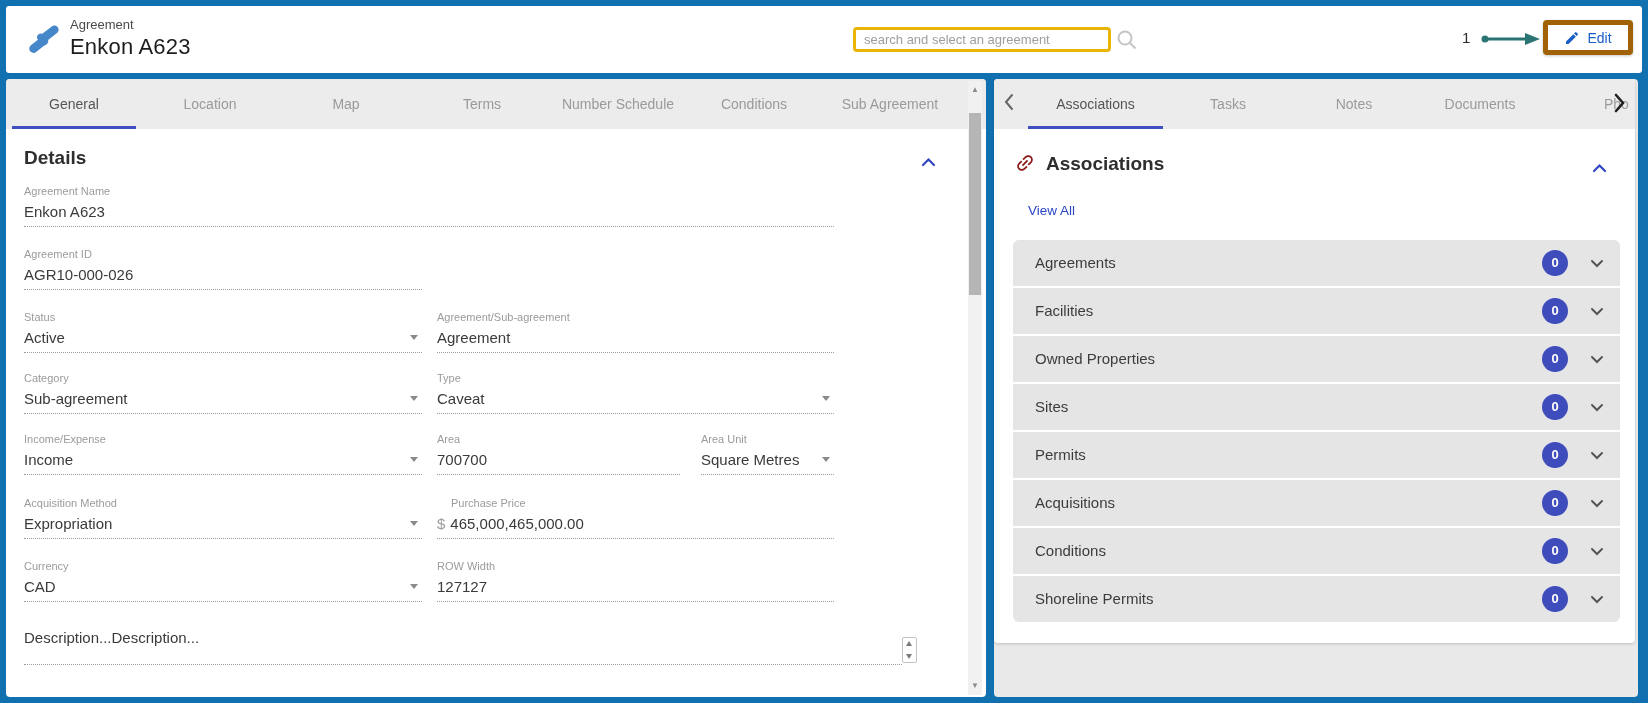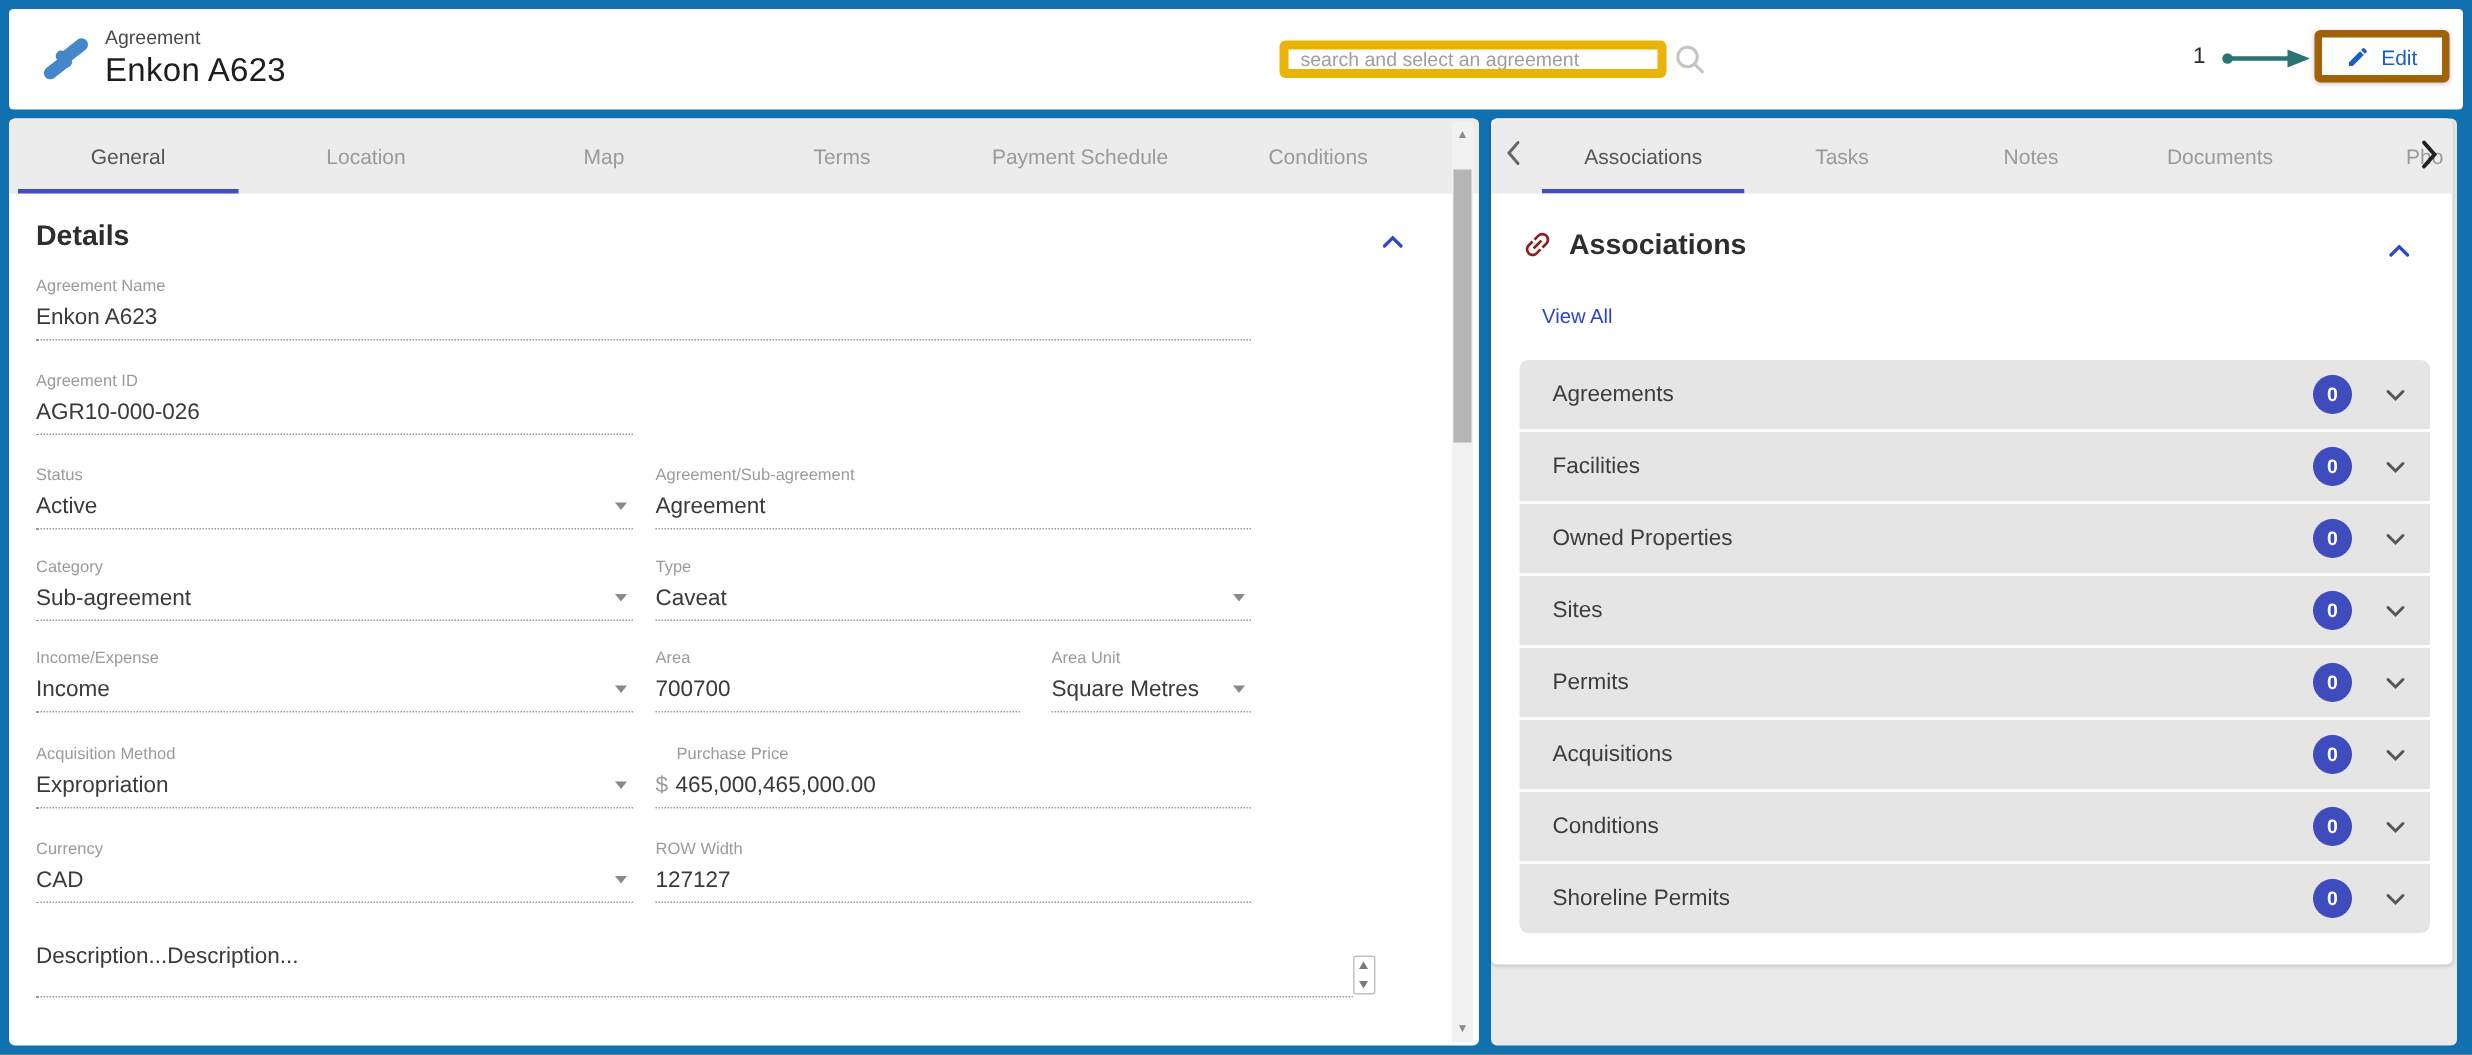--- a/index.html
+++ b/index.html
@@ -5,21 +5,21 @@
   * { margin:0; padding:0; box-sizing:border-box; }
   html,body { background:#555; }
   body { font-family:"Liberation Sans", sans-serif; }
   .canvas { position:relative; width:1648px; height:703px; background:#1170b0; overflow:hidden; }
 
   
   .header-card { position:absolute; left:6px; top:6px; width:1636px; height:67px; background:#fff; border-radius:3px; }
   .entity-icon { position:absolute; left:20px; top:16px; width:34px; height:34px; }
   .entity-label { position:absolute; left:64px; top:11px; font-size:13px; color:#4a4a4a; }
   .entity-title { position:absolute; left:64px; top:28px; font-size:22px; color:#1d1d1d; letter-spacing:.2px; }
-  .search-box { position:absolute; left:847px; top:21px; width:258px; height:25px; border:6px solid #eab308; border-radius:4px; font-size:13px; color:#444; padding:0 8px; outline:none; background:#fff; }
+  .search-box { position:absolute; left:847px; top:21px; width:258px; height:25px; border:3px solid #eab308; border-radius:4px; font-size:13px; color:#444; padding:0 8px; outline:none; background:#fff; }
   .search-box::placeholder { color:#9e9e9e; }
   .search-icon { position:absolute; left:1110px; top:23px; }
   .annot-num { position:absolute; left:1456px; top:23px; font-size:15px; color:#2b2b2b; }
   .annot-arrow { position:absolute; left:1474px; top:26px; }
   .edit-btn { position:absolute; left:1537px; top:14px; width:90px; height:35px; background:#fff; border:5px solid #a16207; border-radius:4px; box-shadow:0 1px 3px rgba(0,0,0,.22); display:flex; align-items:center; justify-content:center; gap:7px; cursor:pointer; }
   .edit-btn span { font-size:14px; color:#1a5fc8; }
 
   
   .left-card { position:absolute; left:6px; top:79px; width:980px; height:618px; background:#fff; border-radius:4px; }
   .tabstrip { position:absolute; left:0; top:0; width:100%; height:50px; background:#ececec; border-radius:4px 4px 0 0; }
@@ -133,22 +133,23 @@
     </div>
   </div>
 
   <div class="left-card">
     <div class="tabstrip">
       <div class="ltabs">
         <div class="ltab active">General</div>
         <div class="ltab">Location</div>
         <div class="ltab">Map</div>
         <div class="ltab">Terms</div>
-        <div class="ltab">Payment Schedule</div>
+        <div class="ltab">Number Schedule</div>
         <div class="ltab">Conditions</div>
+        <div class="ltab">Sub Agreement</div>
       </div>
     </div>
 
     <div class="vscroll">
       <div class="varrow up">▲</div>
       <div class="vthumb"></div>
       <div class="varrow down">▼</div>
     </div>
 
     <div class="details-title">Details</div>

